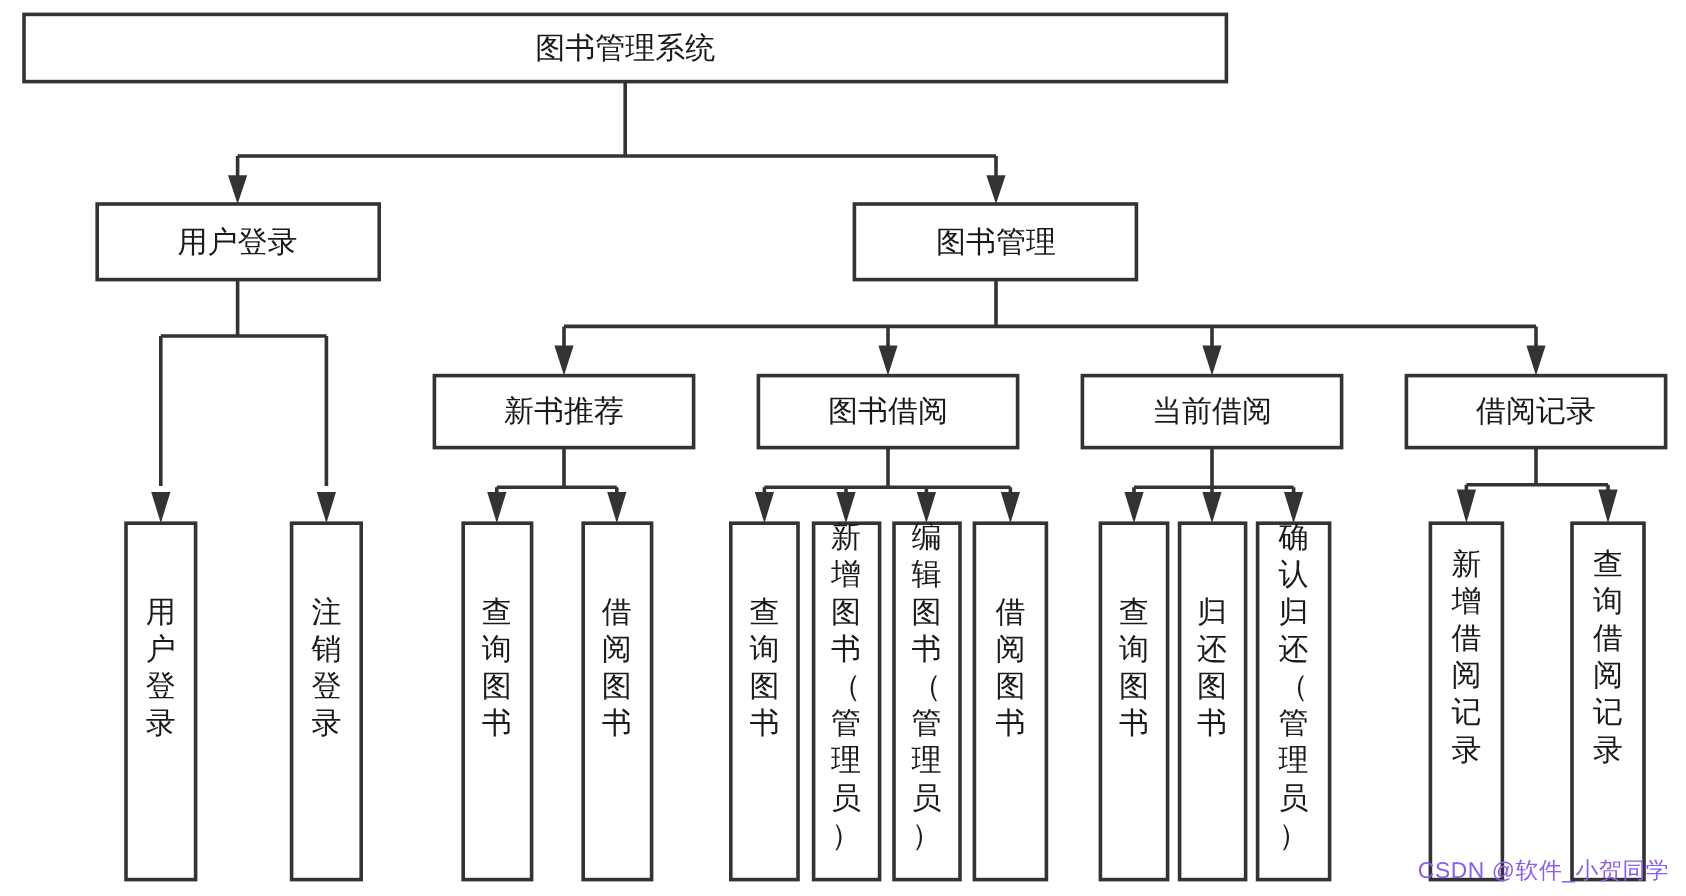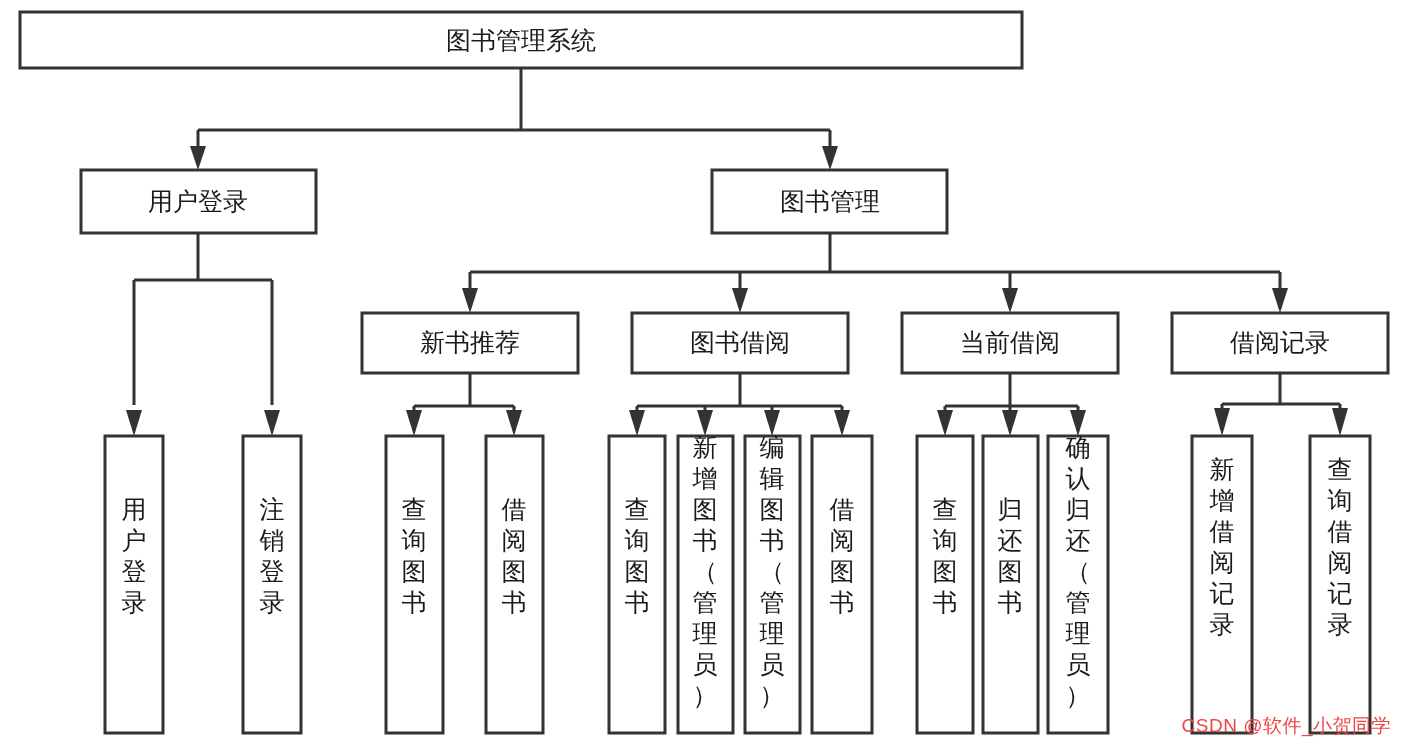--- a/index.html
+++ b/index.html
@@ -53,21 +53,21 @@
     fill: #1a1a1a;
     font-size: 25px;
     text-anchor: middle;
   }
   .watermark-text {
     position: absolute;
     right: 14px;
     bottom: 8px;
     font-family: "Liberation Sans", "DejaVu Sans", sans-serif;
     font-size: 19px;
-    color: #ef4444;
+    color: #8b5cf6;
     white-space: nowrap;
     pointer-events: none;
     letter-spacing: 0.5px;
   }
 </style>
 </head>
 <body>
 
 <div id="diagram-root">
 

